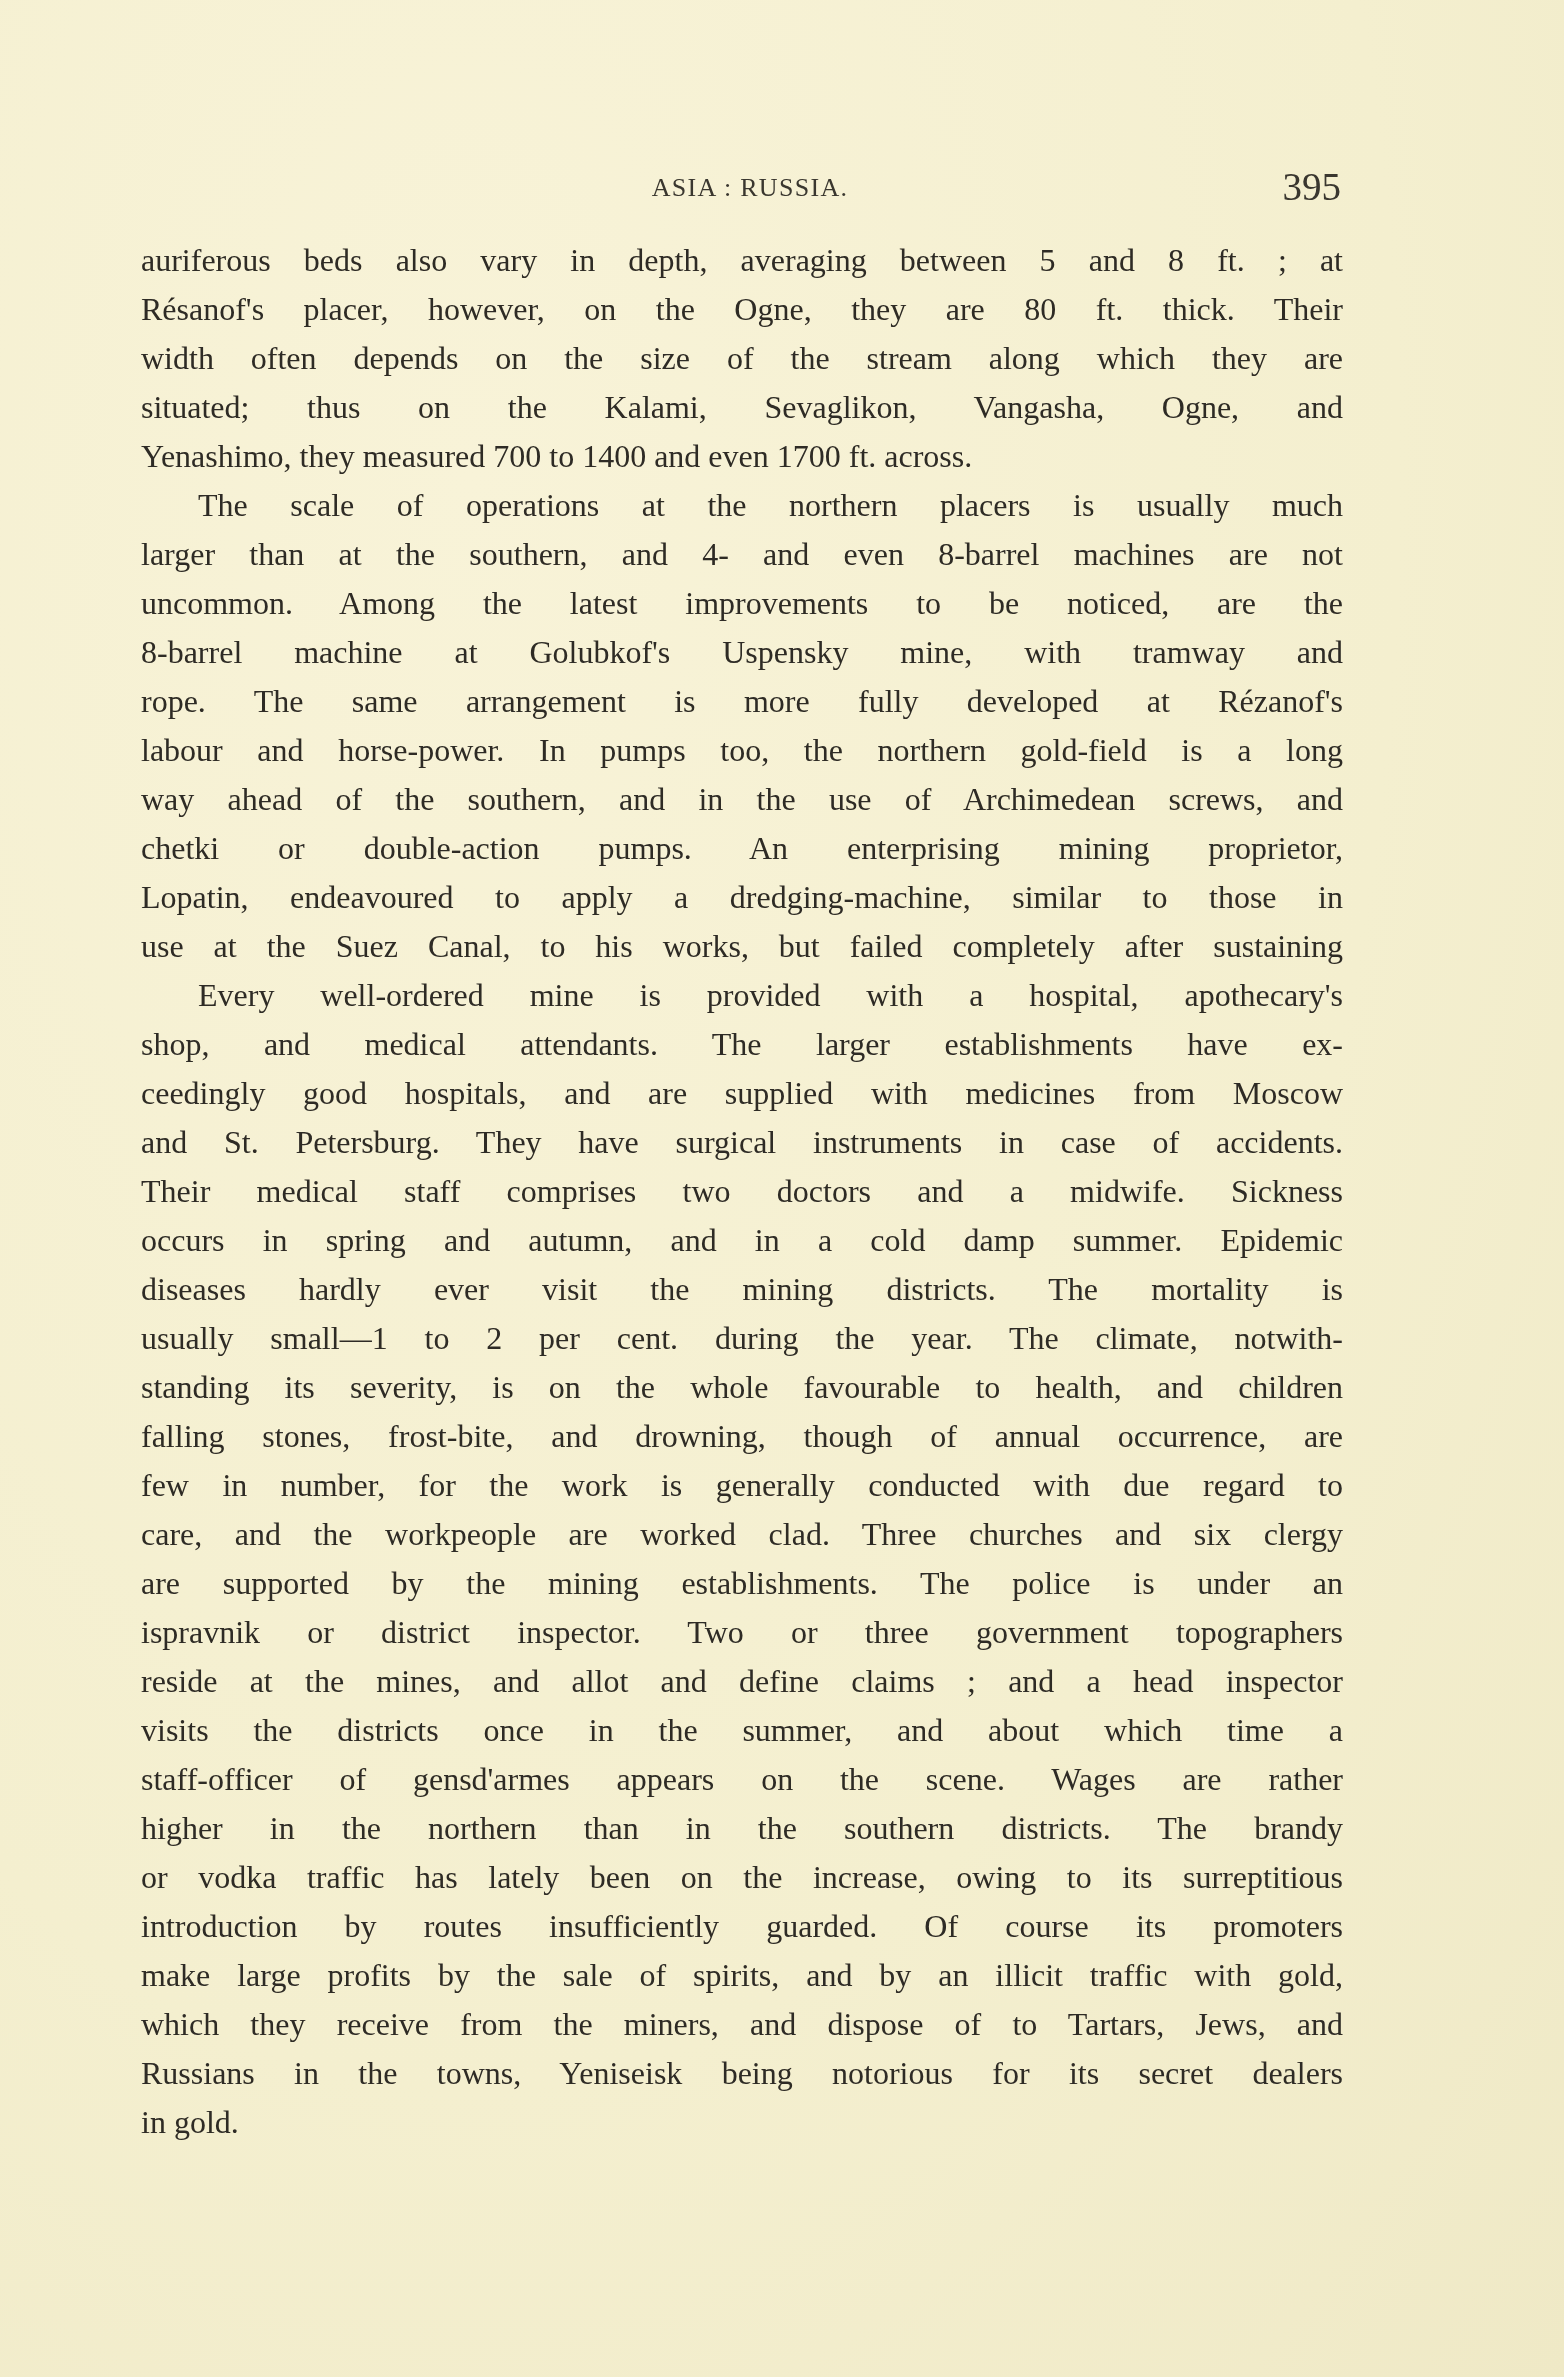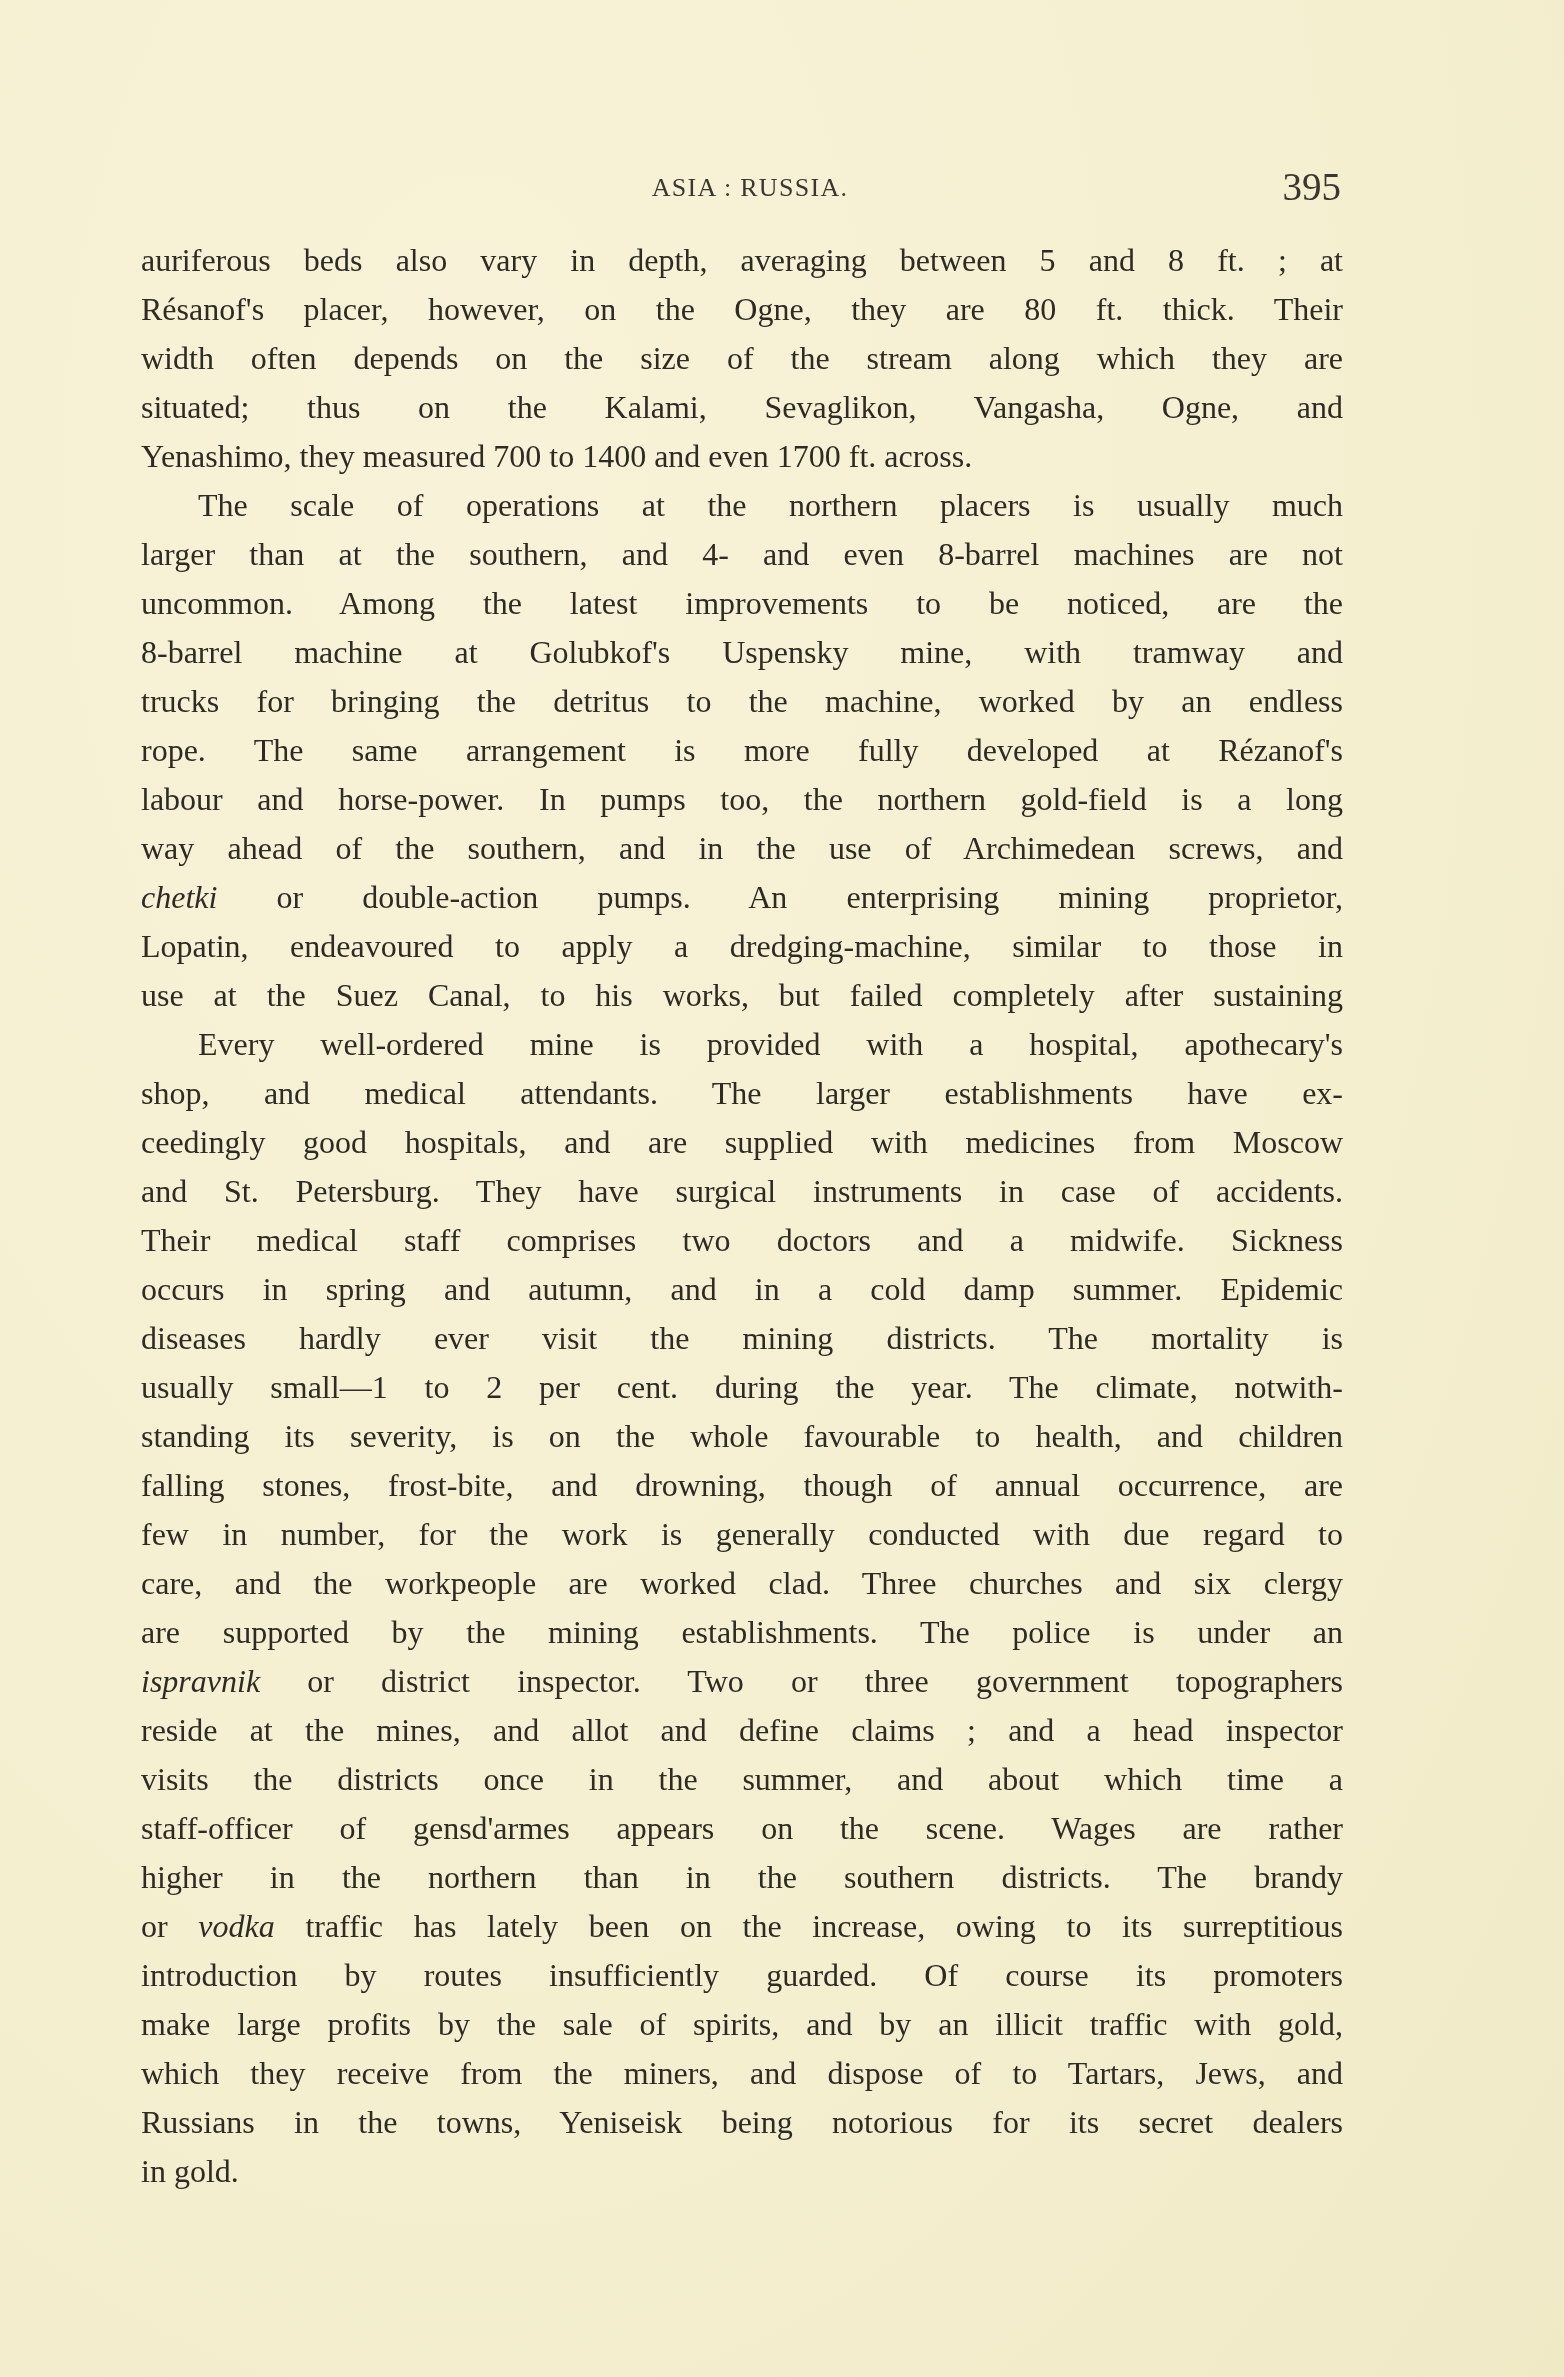--- a/index.html
+++ b/index.html
@@ -25,41 +25,40 @@
   .body-text {
     position: absolute; top: 236px; left: 141px; width: 1202px;
     font-size: 32px; line-height: 49px;
   }
   .line {
     display: block; height: 49px; white-space: nowrap;
     text-align: justify; text-align-last: justify;
   }
   .line.last { text-align-last: left; }
   .line.indent { padding-left: 57px; }
-  .it { font-style: italic; }
+  .it { }
 </style>
 </head>
 <body>
 
 <div class="page-header">
   <div class="running-head">ASIA : RUSSIA.</div>
   <div class="page-number">395</div>
 </div>
 
 <div class="body-text" id="body-text">
     <div class="line"><span>auriferous beds also vary in depth, averaging between 5 and 8 ft. ; at</span></div>
     <div class="line"><span>Résanof's placer, however, on the Ogne, they are 80 ft. thick.  Their</span></div>
     <div class="line"><span>width often depends on the size of the stream along which they are</span></div>
     <div class="line"><span>situated; thus on the Kalami, Sevaglikon, Vangasha, Ogne, and</span></div>
     <div class="line last"><span>Yenashimo, they measured 700 to 1400 and even 1700 ft. across.</span></div>
     <div class="line indent"><span>The scale of operations at the northern placers is usually much</span></div>
     <div class="line"><span>larger than at the southern, and 4- and even 8-barrel machines are not</span></div>
     <div class="line"><span>uncommon.  Among the latest improvements to be noticed, are the</span></div>
     <div class="line"><span>8-barrel machine at Golubkof's Uspensky mine, with tramway and</span></div>
-    <div class="line"><span>trucks for bringing the detritus to the machine, worked by an endless</span></div>
     <div class="line"><span>rope.  The same arrangement is more fully developed at Rézanof's</span></div>
     <div class="line"><span>labour and horse-power.  In pumps too, the northern gold-field is a long</span></div>
     <div class="line"><span>way ahead of the southern, and in the use of Archimedean screws, and</span></div>
     <div class="line"><span class="it">chetki</span><span> or double-action pumps.  An enterprising mining proprietor,</span></div>
     <div class="line"><span>Lopatin, endeavoured to apply a dredging-machine, similar to those in</span></div>
     <div class="line"><span>use at the Suez Canal, to his works, but failed completely after sustaining</span></div>
     <div class="line indent"><span>Every well-ordered mine is provided with a hospital, apothecary's</span></div>
     <div class="line"><span>shop, and medical attendants.  The larger establishments have ex-</span></div>
     <div class="line"><span>ceedingly good hospitals, and are supplied with medicines from Moscow</span></div>
     <div class="line"><span>and St. Petersburg.  They have surgical instruments in case of accidents.</span></div>

